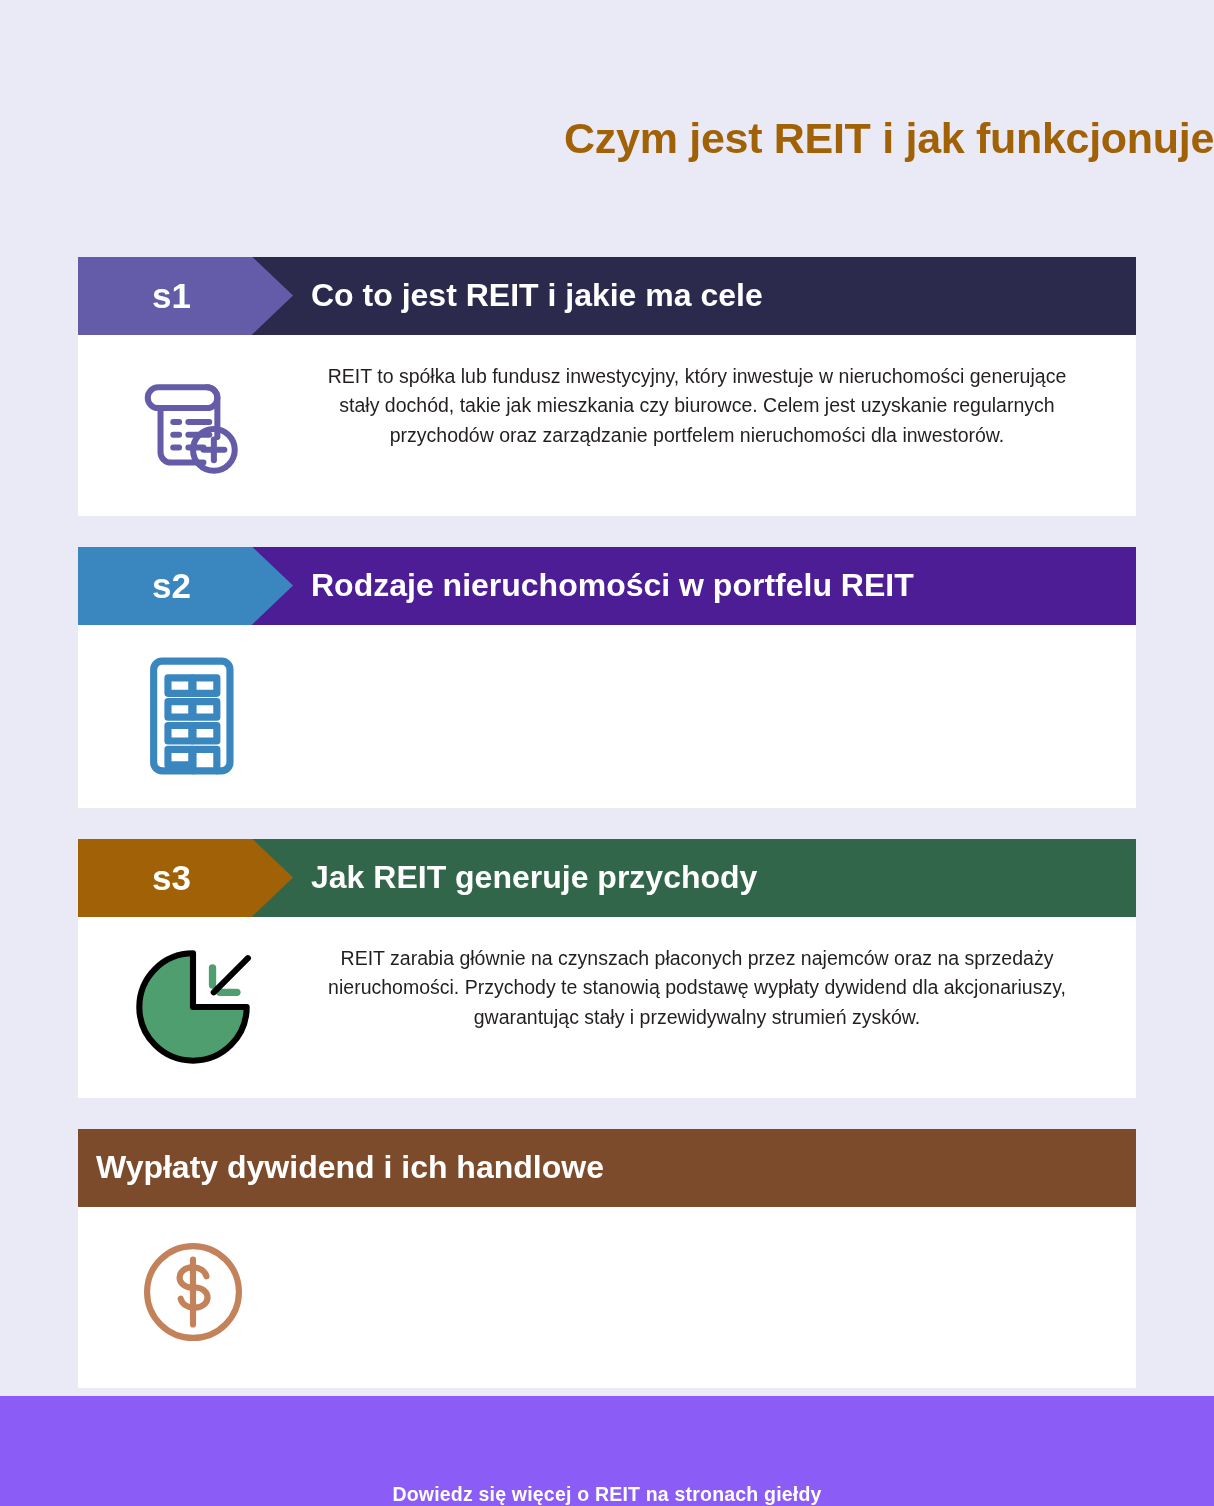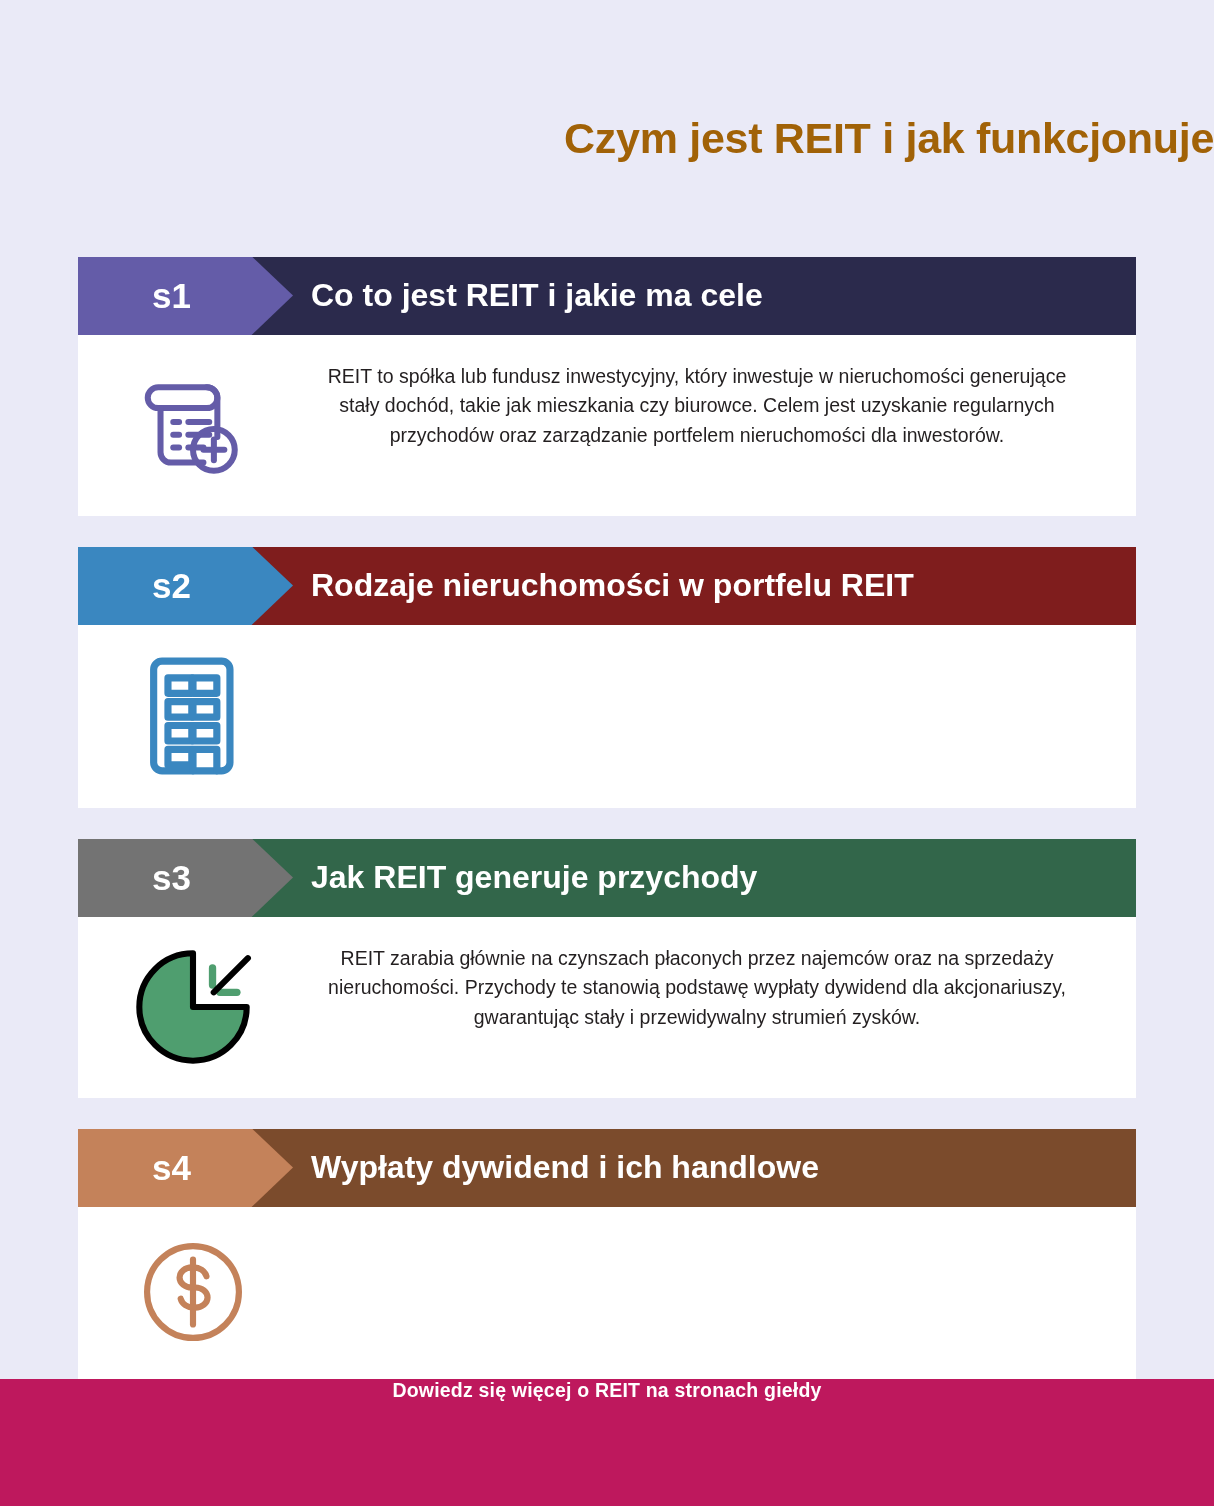--- a/index.html
+++ b/index.html
@@ -98,24 +98,24 @@
     padding-right: 50px;
     max-width: 800px;
   }
 
   
   .footer-bar {
     position: absolute;
     left: 0;
     right: 0;
     bottom: 0;
-    height: 127px;
-    background: #be185d;
-    display: flex;
-    align-items: flex-start;
+    height: 110px;
+    background: #8b5cf6;
+    display: flex;
+    align-items: flex-end;
     justify-content: center;
   }
   .footer-text {
     color: #ffffff;
     font-size: 19.5px;
     font-weight: bold;
     letter-spacing: 0.2px;
   }
 </style>
 </head>
@@ -149,21 +149,21 @@
             <path d="M68 65 v18"></path>
               <path d="M59 74 h18"></path>
           </g>
         </svg>
       </div>
       <div class="sec-text">REIT to spółka lub fundusz inwestycyjny, który inwestuje w nieruchomości generujące stały dochód, takie jak mieszkania czy biurowce. Celem jest uzyskanie regularnych przychodów oraz zarządzanie portfelem nieruchomości dla inwestorów.</div>
     </div>
   </div>
 
   <div class="section">
-    <div class="sec-header" style="background:#7f1d1d;">
+    <div class="sec-header" style="background:#4c1d95;">
       <div class="chevron" style="background:#3a87c0;">
         <span class="chevron-label">s2</span>
       </div>
       <div class="sec-title">Rodzaje nieruchomości w portfelu REIT</div>
     </div>
     <div class="sec-body">
       <div class="icon-wrap">
         <svg width="110" height="124" viewBox="0 0 92 104">
           <g fill="none" stroke="#3a87c0" stroke-width="6" stroke-linejoin="round" stroke-linecap="round">
             <rect x="13" y="6" width="64" height="92" rx="7"></rect>
@@ -176,21 +176,21 @@
             <rect x="25" y="80" width="20" height="13"></rect>
             <path d="M46 98 V80 h20 v18"></path>
           </g>
         </svg>
       </div>
     </div>
   </div>
 
   <div class="section">
     <div class="sec-header" style="background:#32664a;">
-      <div class="chevron" style="background:#737373;">
+      <div class="chevron" style="background:#a16207;">
         <span class="chevron-label">s3</span>
       </div>
       <div class="sec-title">Jak REIT generuje przychody</div>
     </div>
     <div class="sec-body">
       <div class="icon-wrap">
         <svg width="122" height="122" viewBox="0 0 100 100">
           <path d="M50 50 L50 6 A44 44 0 1 0 94 50 Z" fill="#4f9e6f" stroke="#000000" stroke-width="5" stroke-linejoin="round"></path>
           <g stroke="#4f9e6f" stroke-width="6" stroke-linecap="round">
             <path d="M66 18 v14"></path>
@@ -198,23 +198,20 @@
           </g>
           <path d="M67 38 L95 10" stroke="#000000" stroke-width="5" stroke-linecap="round" fill="none"></path>
         </svg>
       </div>
       <div class="sec-text">REIT zarabia głównie na czynszach płaconych przez najemców oraz na sprzedaży nieruchomości. Przychody te stanowią podstawę wypłaty dywidend dla akcjonariuszy, gwarantując stały i przewidywalny strumień zysków.</div>
     </div>
   </div>
 
   <div class="section">
     <div class="sec-header" style="background:#7b4b2c;">
-      <div class="chevron" style="background:#c4825a;">
-        <span class="chevron-label">s4</span>
-      </div>
       <div class="sec-title">Wypłaty dywidend i ich handlowe</div>
     </div>
     <div class="sec-body">
       <div class="icon-wrap">
         <svg width="112" height="112" viewBox="0 0 100 100">
           <circle cx="50" cy="50" r="41" fill="none" stroke="#c4825a" stroke-width="5.5"></circle>
           <path d="M62 36 a12 10 0 0 0 -12 -8 h-1 a11 9 0 0 0 0 18 h3
                    a11 9 0 0 1 0 18 h-1 a12 10 0 0 1 -12 -8" fill="none" stroke="#c4825a" stroke-width="5.5" stroke-linecap="round"></path>
           <path d="M50 21 v58" fill="none" stroke="#c4825a" stroke-width="5.5" stroke-linecap="round"></path>
         </svg>

